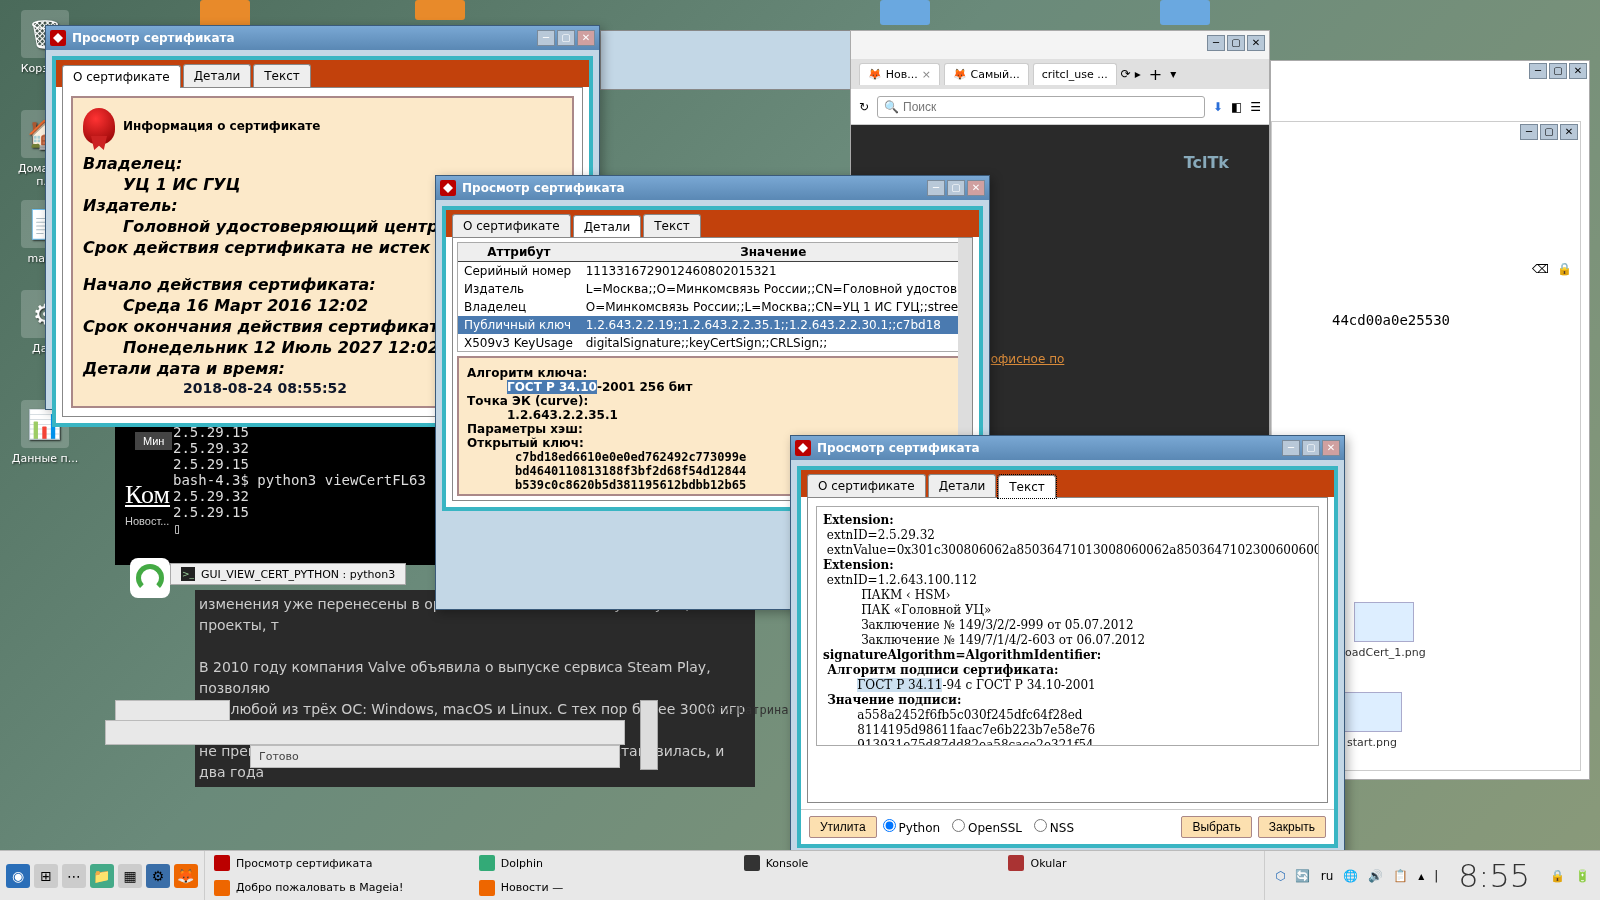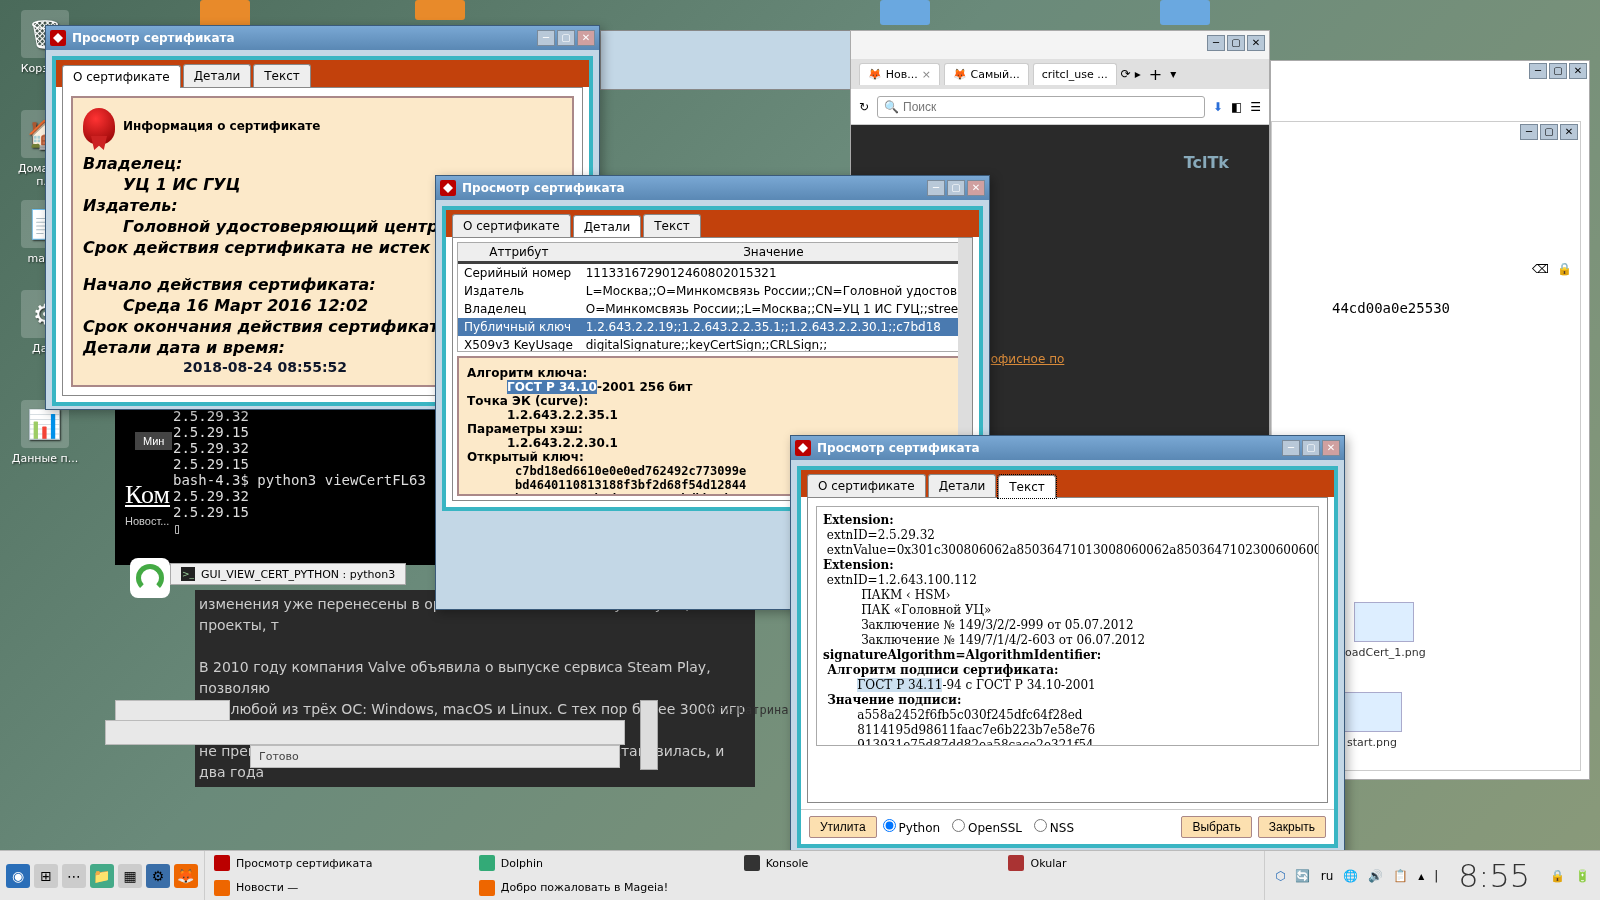--- a/index.html
+++ b/index.html
@@ -52,21 +52,21 @@
 .ribbon-icon { width: 32px; height: 36px; background: radial-gradient(circle at 40% 30%, #f33, #800); border-radius: 50% 50% 40% 40%; position: relative;}
 .ribbon-icon::after{content:"";position:absolute;left:8px;top:28px;width:16px;height:14px;background:#c22;clip-path:polygon(0 0,100% 0,80% 100%,50% 70%,20% 100%);}
 .infobox b { font-weight: bold; }
 .kv-line { margin: 2px 0; font-weight: bold; font-style: italic; font-size: 16px;}
 .kv-indent { padding-left: 40px; font-weight: bold;}
 .timestamp-live { color: #0f172a; font-weight: bold; padding-left: 100px; font-size: 14px;}
 
 
 .details-table-wrap { overflow: auto; height: 110px; border: 1px solid #aaa;}
 .details-table { width: 100%; border-collapse: collapse; font-size: 12px; }
-.details-table th { background: #eee; padding: 2px 6px; border-bottom: 3px solid #404040; text-align:center; font-weight: normal;}
+.details-table th { background: #eee; padding: 2px 6px; border-bottom: 1px solid #404040; text-align:center; font-weight: bold;}
 .details-table td { padding: 2px 6px; white-space: nowrap; }
 .details-table tr.sel td { background: #4a7ab0; color: #fff; }
 .details-lower { background: #fce9c9; border: 2px solid #a88; padding: 8px; font-size: 12px; margin-top: 4px; height: 140px; overflow: hidden;}
 .details-lower .sel-hilite { background: #4a7ab0; color: #fff; }
 .mono-ind { font-family: monospace; padding-left: 48px; font-weight: bold;}
 
 
 .text-pane { background: #fff; border: 1px solid #aaa; padding: 6px; height: 240px; overflow: auto; font-size: 12px; white-space: pre; font-family: "DejaVu Serif", serif; line-height: 1.25;}
 .text-pane .hl { background: #cce0f0; }
 .btnrow { display:flex; gap:6px; padding: 6px 8px; align-items:center; background:#fff; border-top:1px solid #ccc;}
@@ -144,21 +144,21 @@
   <div class="whitewin" style="left:0;top:60px;width:310px;height:650px;border:1px solid #ccc">
     <div class="wbtns-only">
       <div class="wbtn">─</div>
       <div class="wbtn">▢</div>
       <div class="wbtn">✕</div>
     </div>
     <div style="position:absolute;right:8px;top:140px;display:flex;gap:8px">
       <span>⌫</span>
       <span>🔒</span>
     </div>
-    <div style="position:absolute;left:60px;top:178px;font-family:monospace;font-size:14px">44cd00a0e25530</div>
+    <div style="position:absolute;left:60px;top:190px;font-family:monospace;font-size:14px">44cd00a0e25530</div>
     <div class="thumb" style="position:absolute;left:70px;top:480px">
       <div class="timg"></div>
       <span>loadCert_1.png</span>
     </div>
     <div class="thumb" style="position:absolute;left:70px;top:570px">
       <div class="timg"></div>
       <span>start.png</span>
     </div>
   </div>
 </div>
@@ -266,20 +266,21 @@
         </div>
         <div class="kv-line">Владелец:</div>
         <div class="kv-line kv-indent">УЦ 1 ИС ГУЦ</div>
         <div class="kv-line">Издатель:</div>
         <div class="kv-line kv-indent">Головной удостоверяющий центр</div>
         <div class="kv-line">Срок действия сертификата не истек</div>
         <br>
         <div class="kv-line">Начало действия сертификата:</div>
         <div class="kv-line kv-indent">Среда 16 Март 2016 12:02</div>
         <div class="kv-line">Срок окончания действия сертификата:</div>
+        <div class="kv-line kv-indent">Понедельник 12 Июль 2027 12:02</div>
         <div class="kv-line">Детали дата и время:</div>
         <div class="timestamp-live">2018-08-24 08:55:52</div>
       </div>
     </div>
   </div>
 </div>
 
 <div class="win" style="left:435px;top:175px;width:555px;height:435px">
   <div class="titlebar">
     <div class="tb-icon"></div>
@@ -329,21 +330,20 @@
             </tbody>
         </table>
         <div class="vscroll-stub"></div>
       </div>
       <div class="details-lower">
         <div><b>Алгоритм ключа:</b></div>
         <div class="kv-indent"><span class="sel-hilite">ГОСТ Р 34.10</span><span>-2001 256 бит</span></div>
         <div><b>Точка ЭК (curve):</b></div>
         <div class="kv-indent">1.2.643.2.2.35.1</div>
         <div><b>Параметры хэш:</b></div>
-        <div class="kv-indent">1.2.643.2.2.30.1</div>
         <div><b>Открытый ключ:</b></div>
         <div class="mono-ind">c7bd18ed6610e0e0ed762492c773099e</div>
         <div class="mono-ind">bd4640110813188f3bf2d68f54d12844</div>
         <div class="mono-ind">b539c0c8620b5d381195612bdbb12b65</div>
       </div>
     </div>
   </div>
 </div>
 
 <div class="win" style="left:790px;top:435px;width:555px;height:420px">
@@ -417,25 +417,25 @@
       <div class="task">
         <span class="ti" style="background:#333"></span>
         <span>Konsole</span>
       </div>
       <div class="task">
         <span class="ti" style="background:#a33"></span>
         <span>Okular</span>
       </div>
       <div class="task">
         <span class="ti" style="background:#e60"></span>
+        <span>Добро пожаловать в Mageia!</span>
+      </div>
+      <div class="task">
+        <span class="ti" style="background:#e60"></span>
         <span>Новости —</span>
-      </div>
-      <div class="task">
-        <span class="ti" style="background:#e60"></span>
-        <span>Добро пожаловать в Mageia!</span>
       </div>
     </div>
   <div class="tray">
     <span style="color:#2a6eb8">⬡</span>
     <span>🔄</span>
     <span>ru</span>
     <span>🌐</span>
     <span>🔊</span>
     <span>📋</span>
     <span>▴</span>

